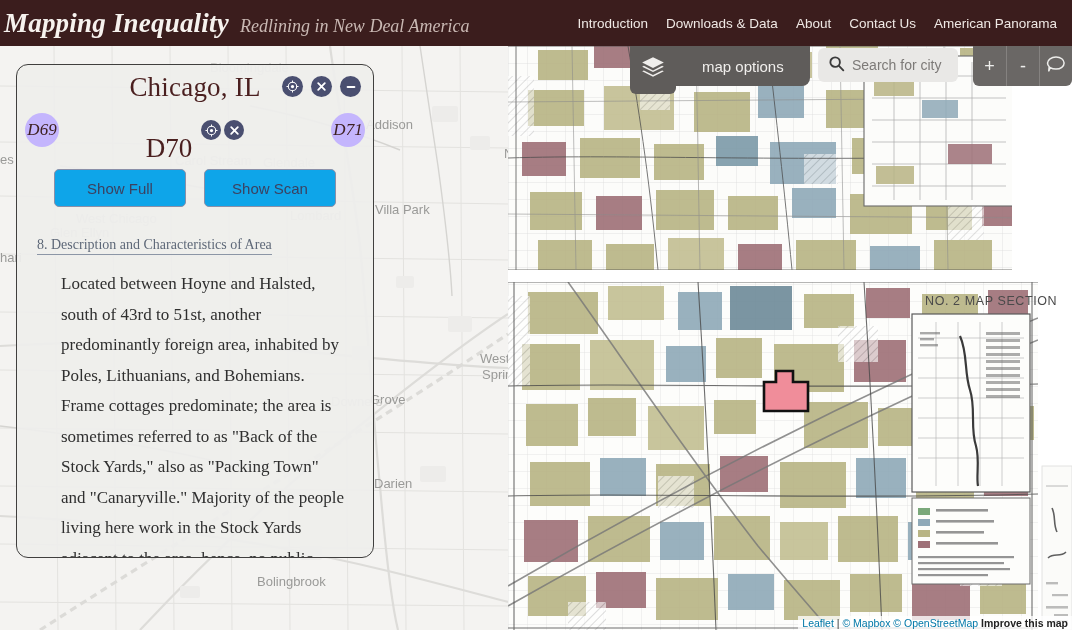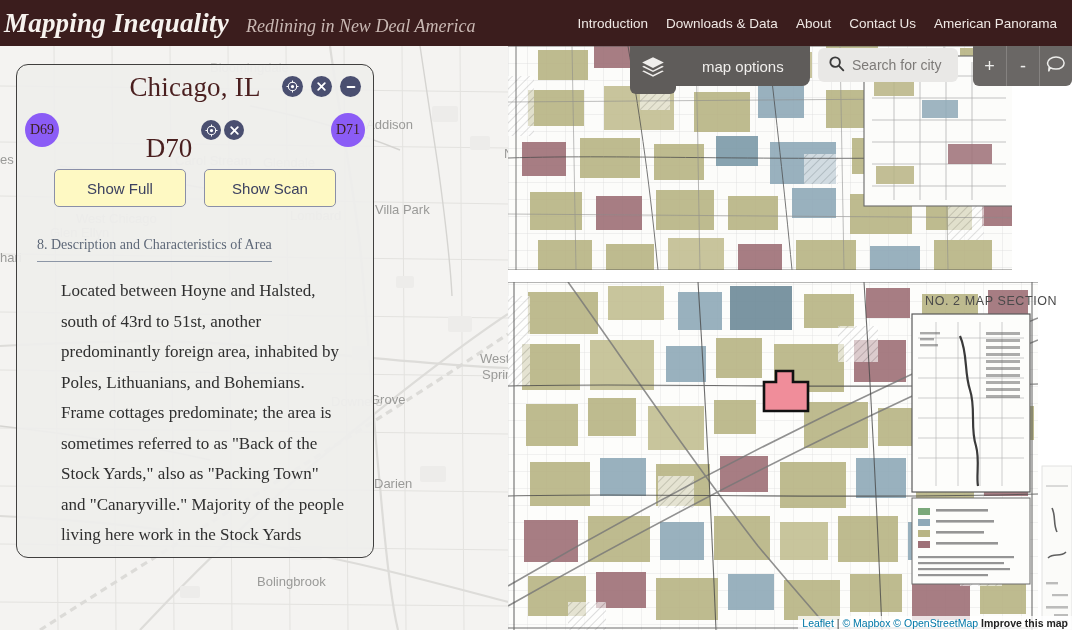--- a/index.html
+++ b/index.html
@@ -21,21 +21,21 @@
   }
   .brand { display: flex; align-items: baseline; padding-left: 4px; white-space: nowrap; justify-content: flex-end; }
   .brand-title {
     font-family: "Liberation Serif", serif;
     font-style: italic; font-weight: bold;
     font-size: 27px; color: #f6f2ee; letter-spacing: .2px;
   }
   .brand-sub {
     font-family: "Liberation Serif", serif;
     font-style: italic; font-size: 18px;
-    color: #c9b8b3; margin-left: 17px;
+    color: #c9b8b3; margin-left: 11px;
   }
   .nav { margin-left: auto; display: flex; align-items: center; padding-right: 6px; }
   .nav a {
     color: #efe8e4; font-size: 13.5px; text-decoration: none;
     padding: 0 9px; white-space: nowrap;
     font-family: "Liberation Sans", sans-serif;
   }
 
   
   .basemap {
@@ -82,44 +82,45 @@
     display: flex; align-items: center; justify-content: center;
   }
   .idlabel {
     font-family: "Liberation Serif", serif;
     font-size: 27px; color: #4a1f1f; margin-right: 6px; margin-top: 36px;
   }
   .idrow .cbtn { width: 20px; height: 20px; margin-left: 3px; }
   .nbr {
     position: absolute; top: 50%; transform: translateY(-50%);
     width: 34px; height: 34px; border-radius: 50%;
-    background: #8b5cf6; color: #3d2020;
+    background: #c4b5fd; color: #3d2020;
     display: flex; align-items: center; justify-content: center;
-    font-size: 14px; cursor: pointer;
+    font-size: 17px; cursor: pointer;
     font-family: "Liberation Serif", serif;
+    font-style: italic;
   }
   .nbr.left { left: 8px; }
   .nbr.right { right: 8px; }
 
   .btnrow { display: flex; justify-content: center; gap: 18px; margin-top: 12px; }
   .pbtn {
     width: 132px; height: 38px;
-    background: #fef9c3;
+    background: #0ea5e9;
     border: 1.5px solid #8a8fa8;
     border-radius: 5px;
     color: #3c4160; font-size: 15px; cursor: pointer;
     font-family: "Liberation Sans", sans-serif;
   }
 
   .sec-head {
     margin: 30px 0 0 18px;
     font-family: "Liberation Serif", serif;
     font-size: 14px; color: #5e6878;
     border-bottom: 1px solid #8c96a6;
-    display: inline-block; padding-bottom: 8px;
+    display: inline-block; padding-bottom: 1px;
   }
   .desc {
     margin: 14px 26px 0 44px;
     font-family: "Liberation Serif", serif;
     font-size: 17px; line-height: 30.5px;
     color: #2f2f2f;
   }
 
   
   .holcmap {

